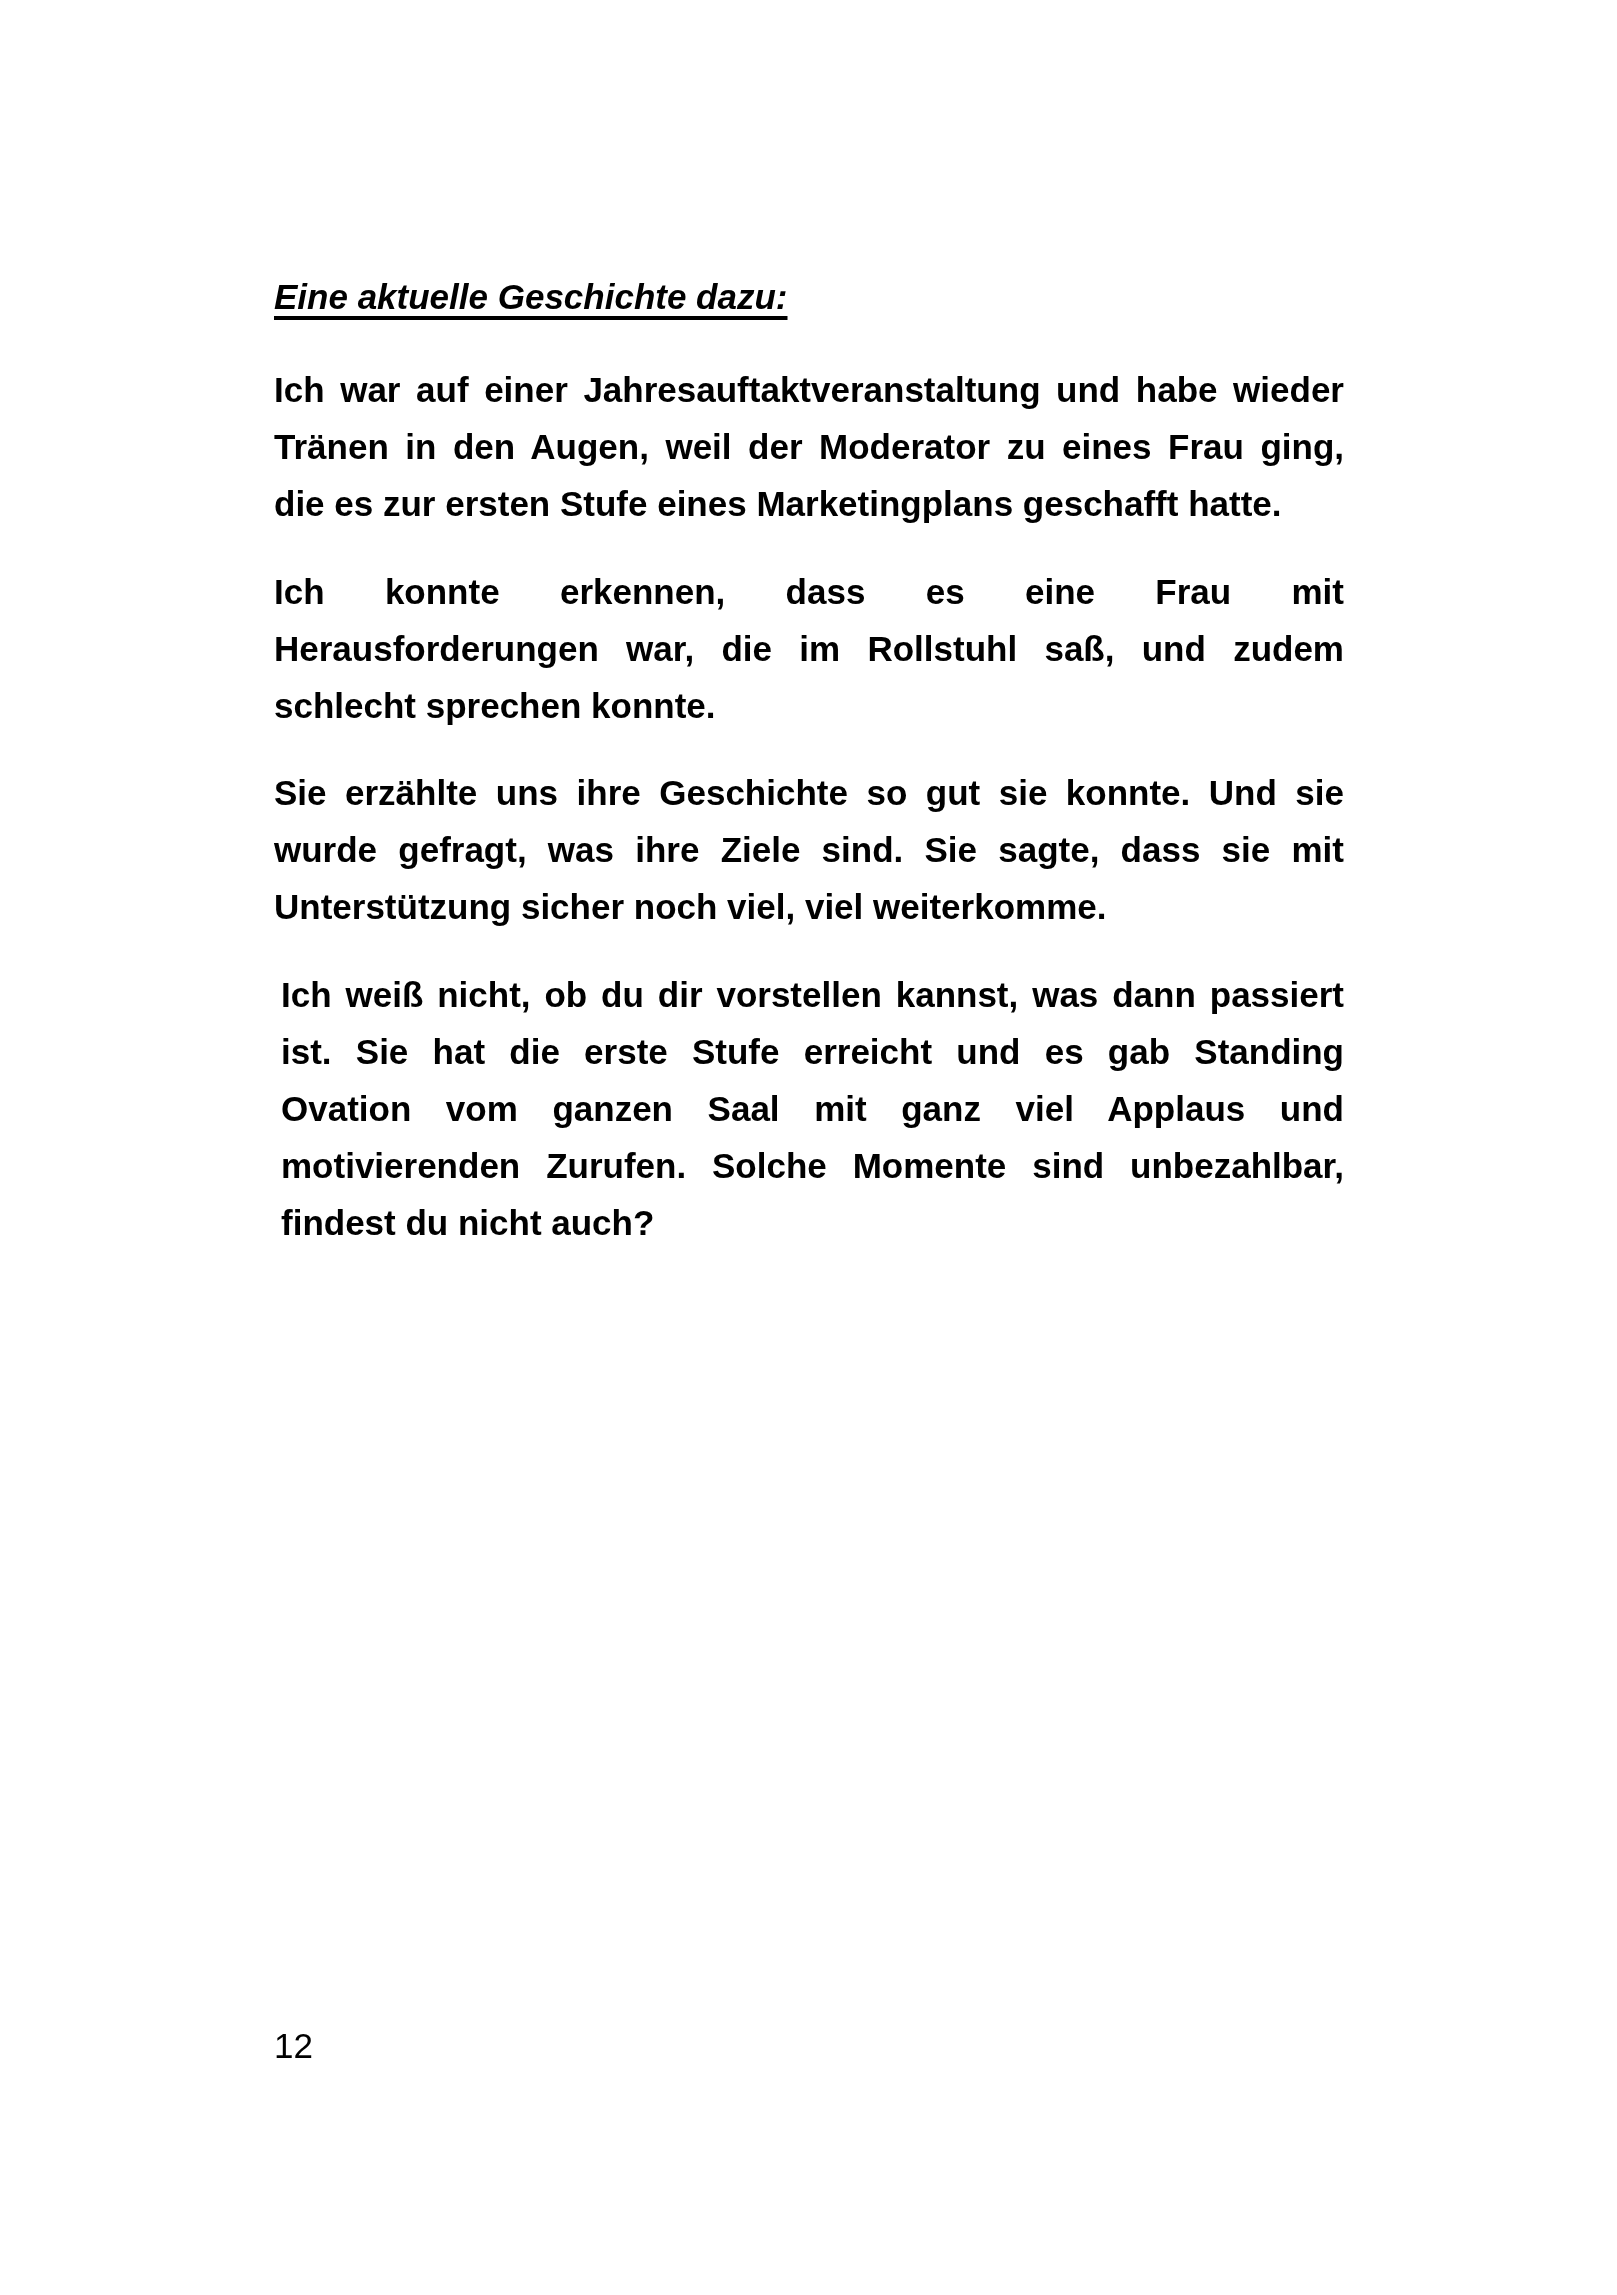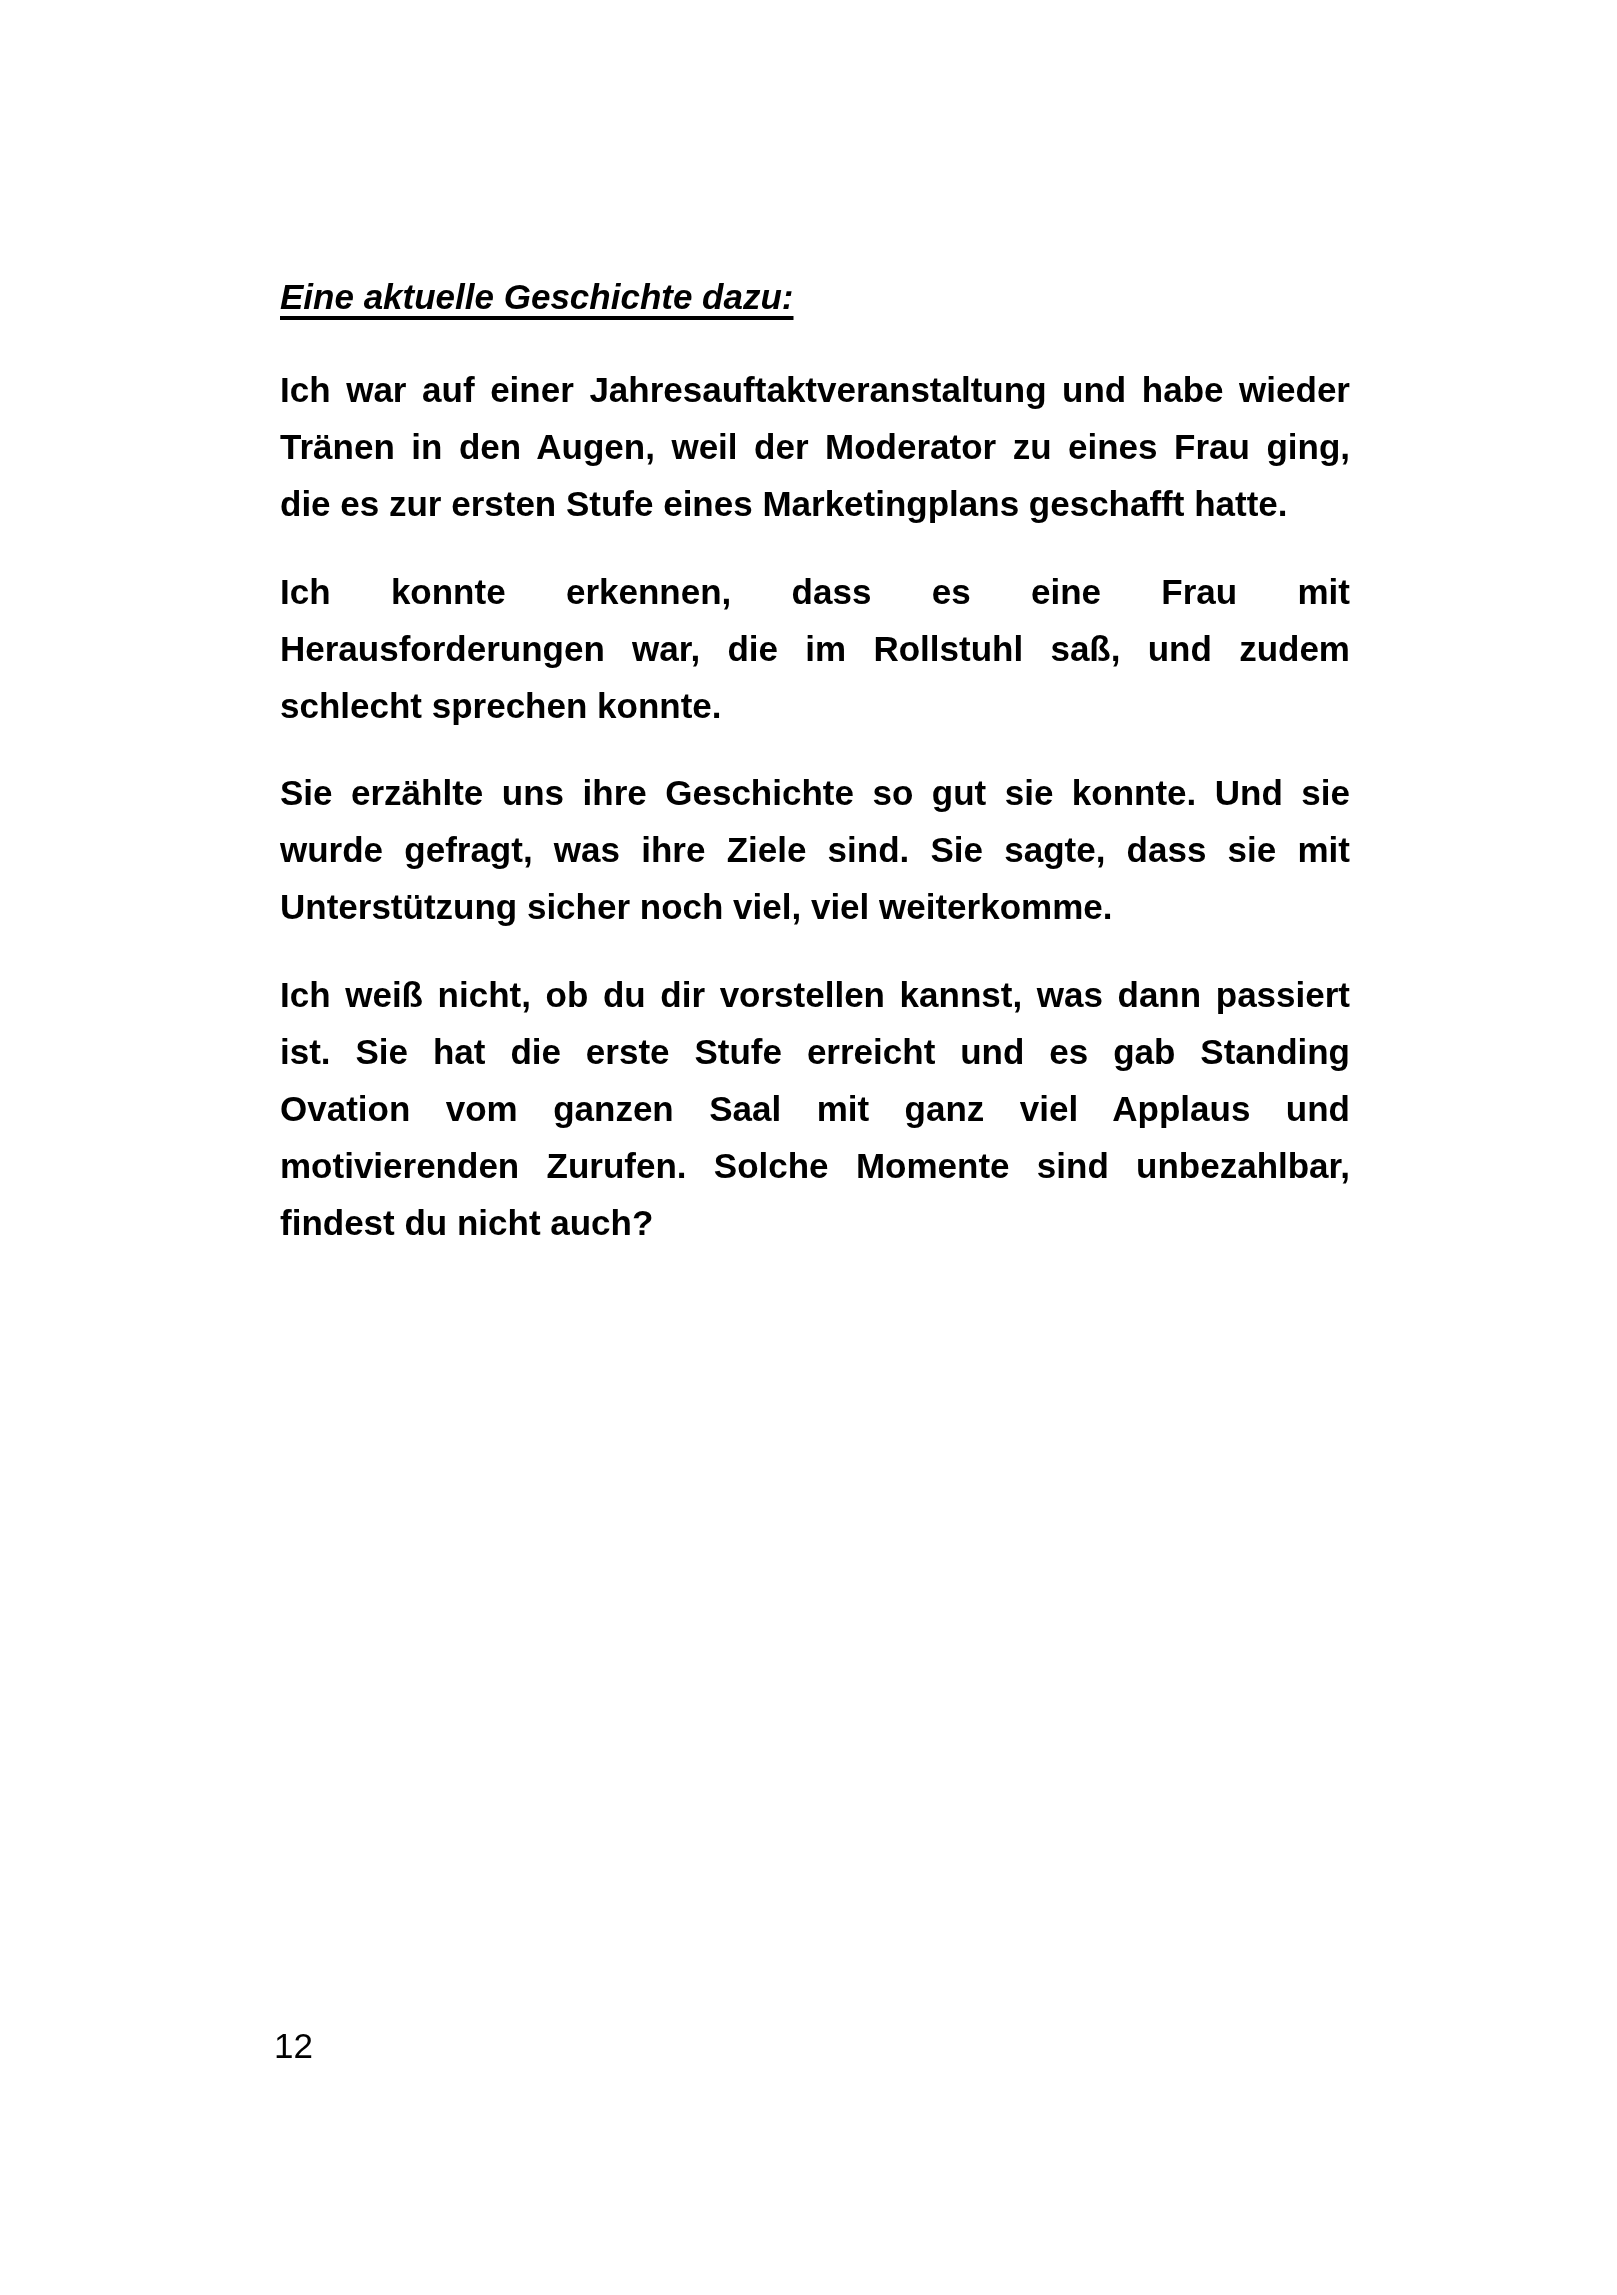--- a/index.html
+++ b/index.html
@@ -12,21 +12,21 @@
     font-family: "Liberation Sans", sans-serif;
     color: #000000;
   }
   .page {
     position: absolute;
     inset: 0;
     background: #ffffff;
   }
   .content {
     position: absolute;
-    left: 280px;
+    left: 274px;
     top: 268px;
     width: 1070px;
   }
   .heading {
     font-size: 35px;
     line-height: 57px;
     font-style: italic;
     margin: 0 0 36px 0;
     text-align: left;
   }
@@ -36,20 +36,21 @@
     text-underline-offset: 7.4px;
   }
   .para {
     margin: 0 0 30.5px 0;
     font-size: 35px;
     line-height: 57px;
     font-weight: bold;
   }
   .para.gap-after {
     margin-bottom: 70px;
+    margin-left: 7px;
   }
   .jline {
     text-align: justify;
     text-align-last: justify;
   }
   .lline {
     text-align: right;
     text-align-last: left;
   }
   .page-number {

